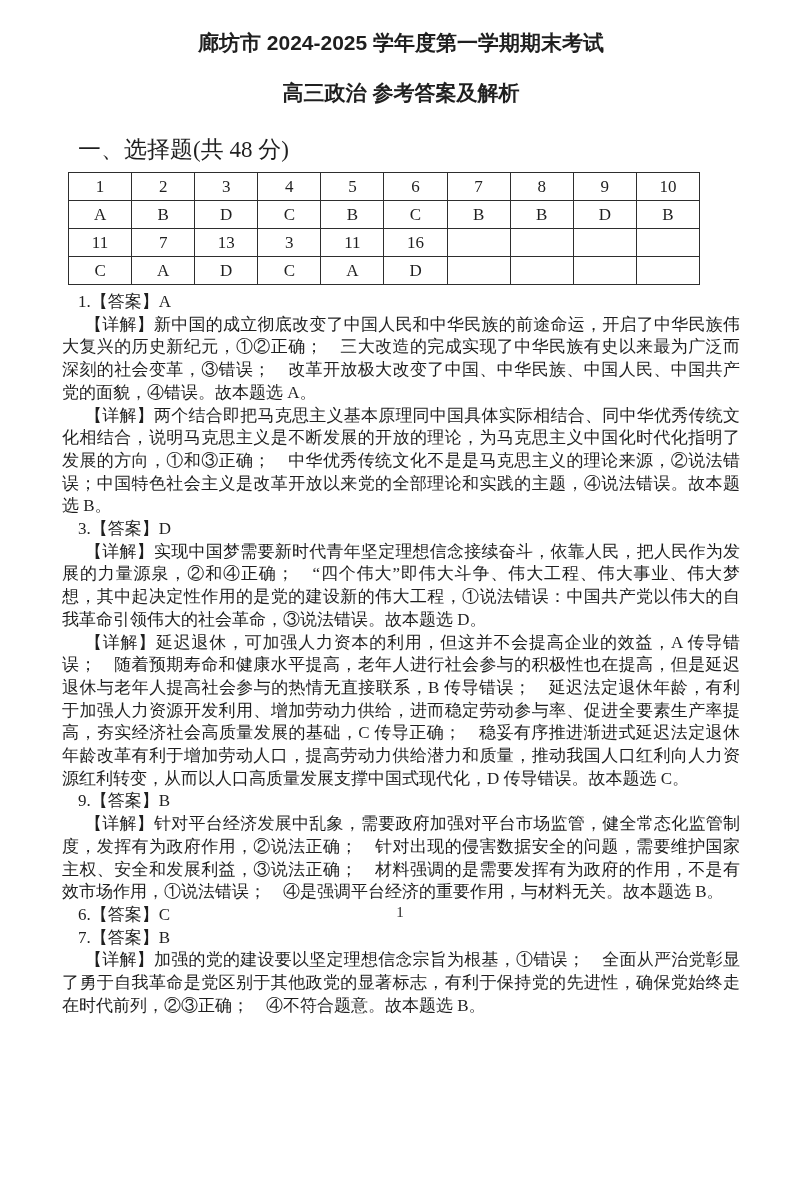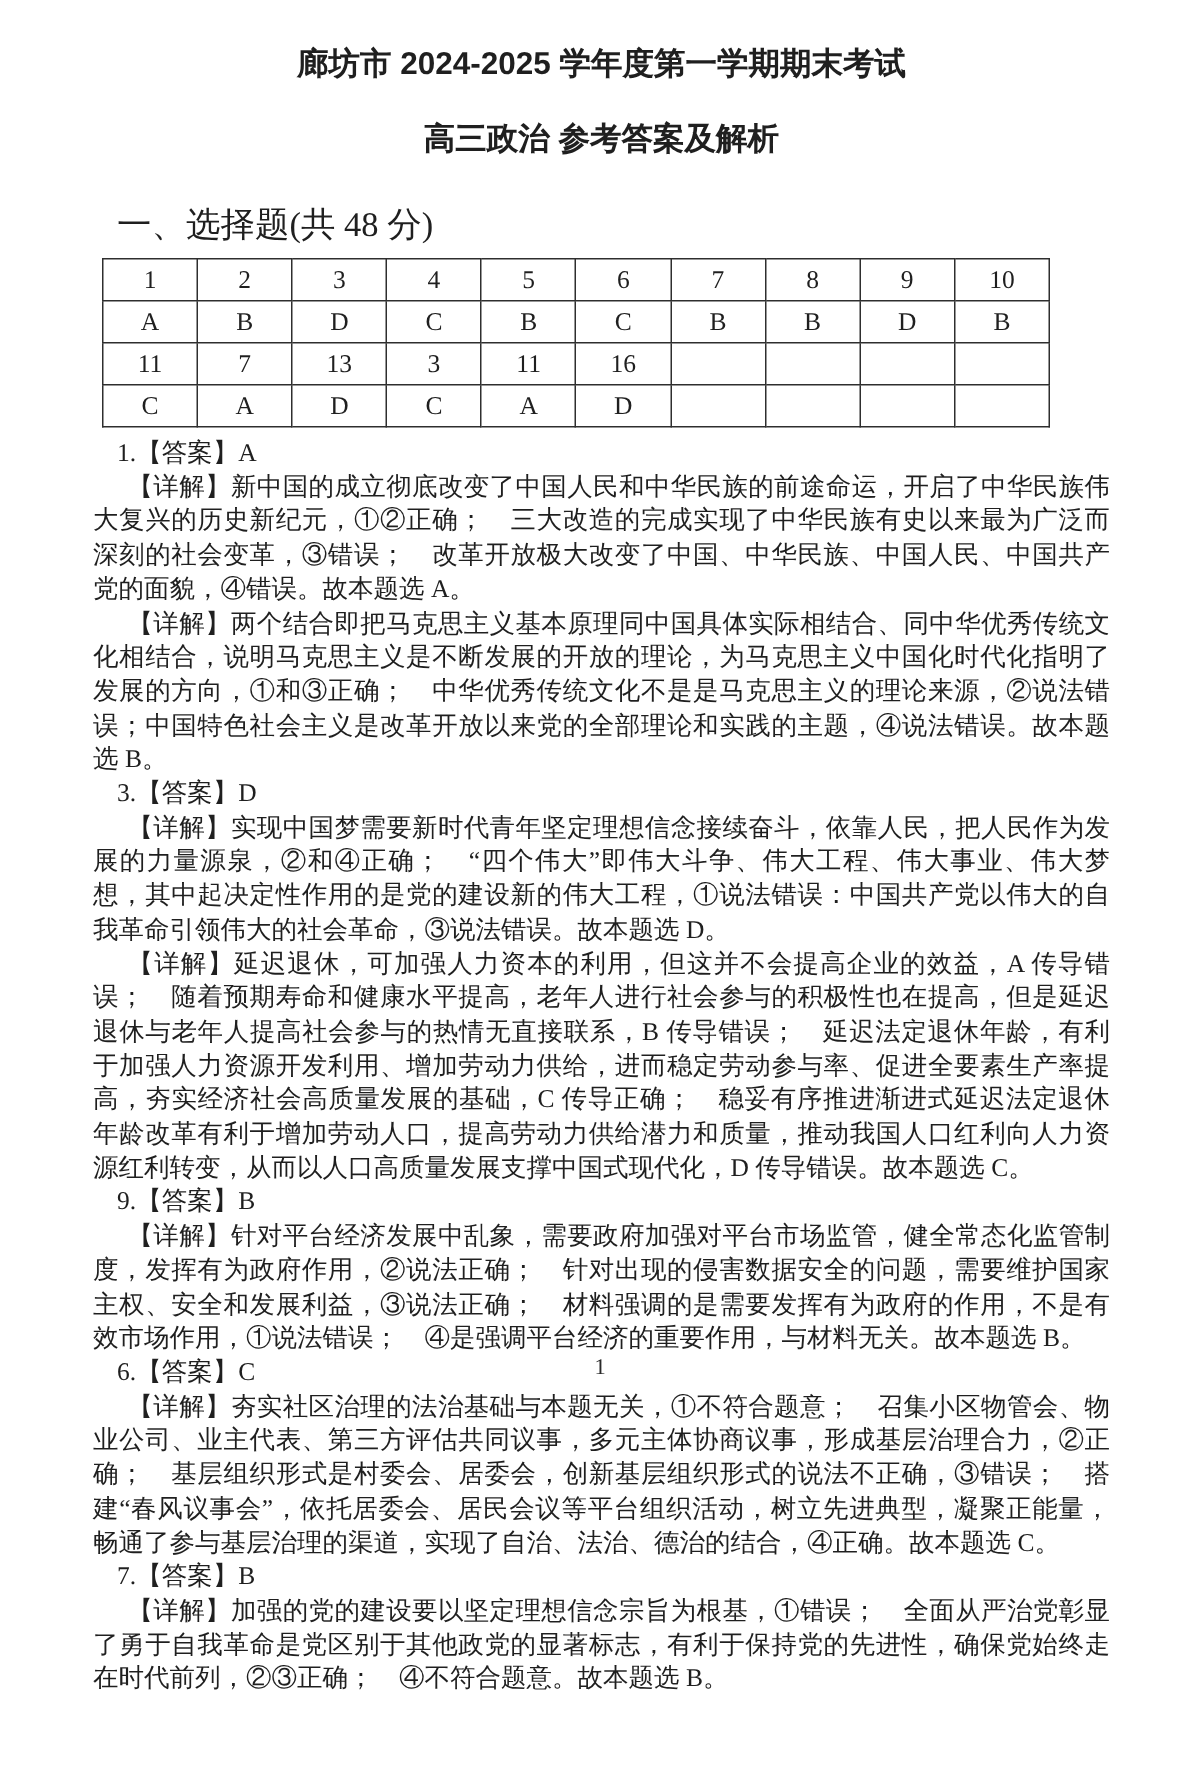--- a/index.html
+++ b/index.html
@@ -157,21 +157,20 @@
       <p class="detail">【详解】延迟退休，可加强人力资本的利用，但这并不会提高企业的效益，A 传导错误；　随着预期寿命和健康水平提高，老年人进行社会参与的积极性也在提高，但是延迟退休与老年人提高社会参与的热情无直接联系，B 传导错误；　延迟法定退休年龄，有利于加强人力资源开发利用、增加劳动力供给，进而稳定劳动参与率、促进全要素生产率提高，夯实经济社会高质量发展的基础，C 传导正确；　稳妥有序推进渐进式延迟法定退休年龄改革有利于增加劳动人口，提高劳动力供给潜力和质量，推动我国人口红利向人力资源红利转变，从而以人口高质量发展支撑中国式现代化，D 传导错误。故本题选 C。</p>
     </div>
 
     <div class="qa">
       <p class="answer-line">9.【答案】B</p>
       <p class="detail">【详解】针对平台经济发展中乱象，需要政府加强对平台市场监管，健全常态化监管制度，发挥有为政府作用，②说法正确；　针对出现的侵害数据安全的问题，需要维护国家主权、安全和发展利益，③说法正确；　材料强调的是需要发挥有为政府的作用，不是有效市场作用，①说法错误；　④是强调平台经济的重要作用，与材料无关。故本题选 B。</p>
     </div>
 
     <div class="qa">
       <p class="answer-line">6.【答案】C</p>
-      <p class="detail">【详解】夯实社区治理的法治基础与本题无关，①不符合题意；　召集小区物管会、物业公司、业主代表、第三方评估共同议事，多元主体协商议事，形成基层治理合力，②正确；　基层组织形式是村委会、居委会，创新基层组织形式的说法不正确，③错误；　搭建“春风议事会”，依托居委会、居民会议等平台组织活动，树立先进典型，凝聚正能量，畅通了参与基层治理的渠道，实现了自治、法治、德治的结合，④正确。故本题选 C。</p>
     </div>
 
     <div class="qa">
       <p class="answer-line">7.【答案】B</p>
       <p class="detail">【详解】加强的党的建设要以坚定理想信念宗旨为根基，①错误；　全面从严治党彰显了勇于自我革命是党区别于其他政党的显著标志，有利于保持党的先进性，确保党始终走在时代前列，②③正确；　④不符合题意。故本题选 B。</p>
     </div>
 
   </div>
 
   <div class="page-number">1</div>

